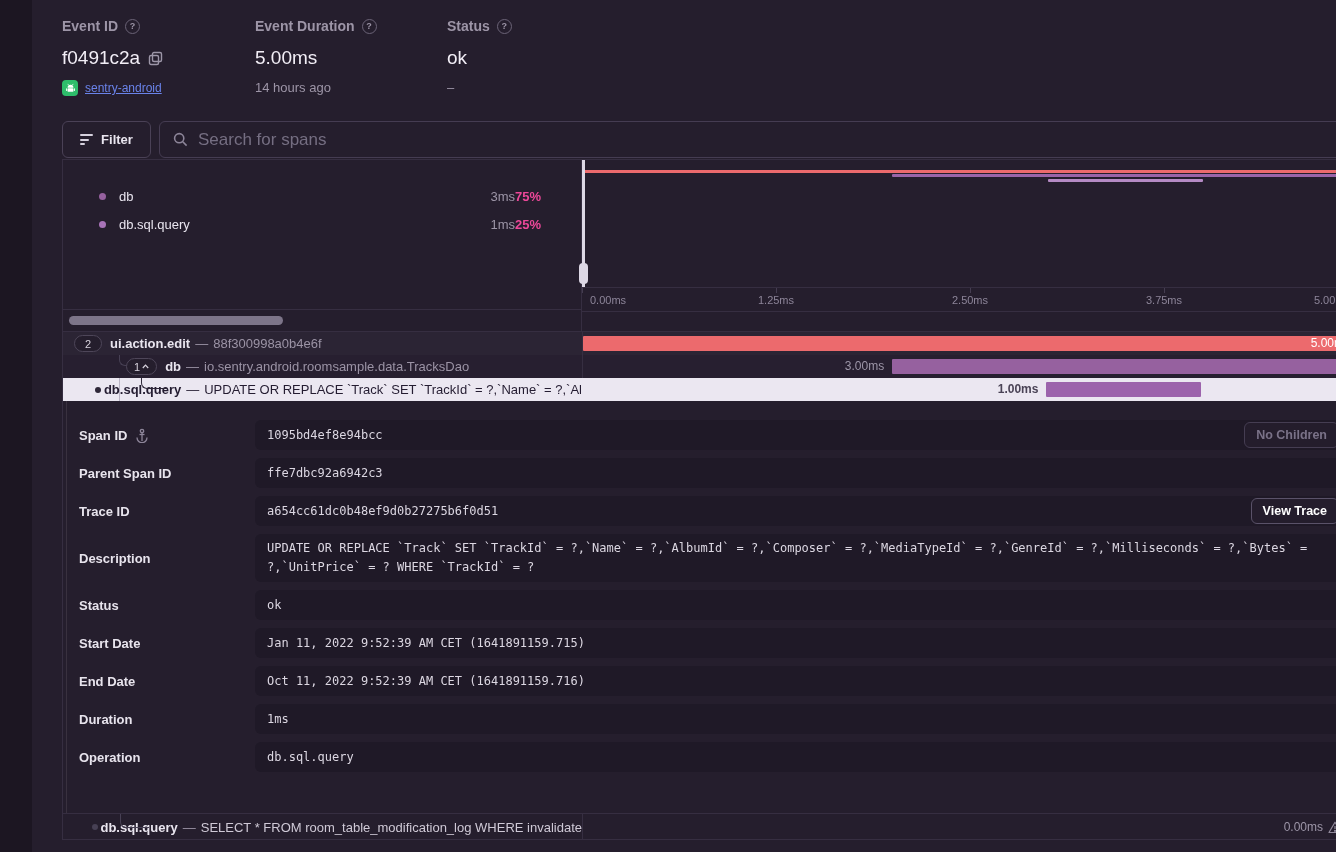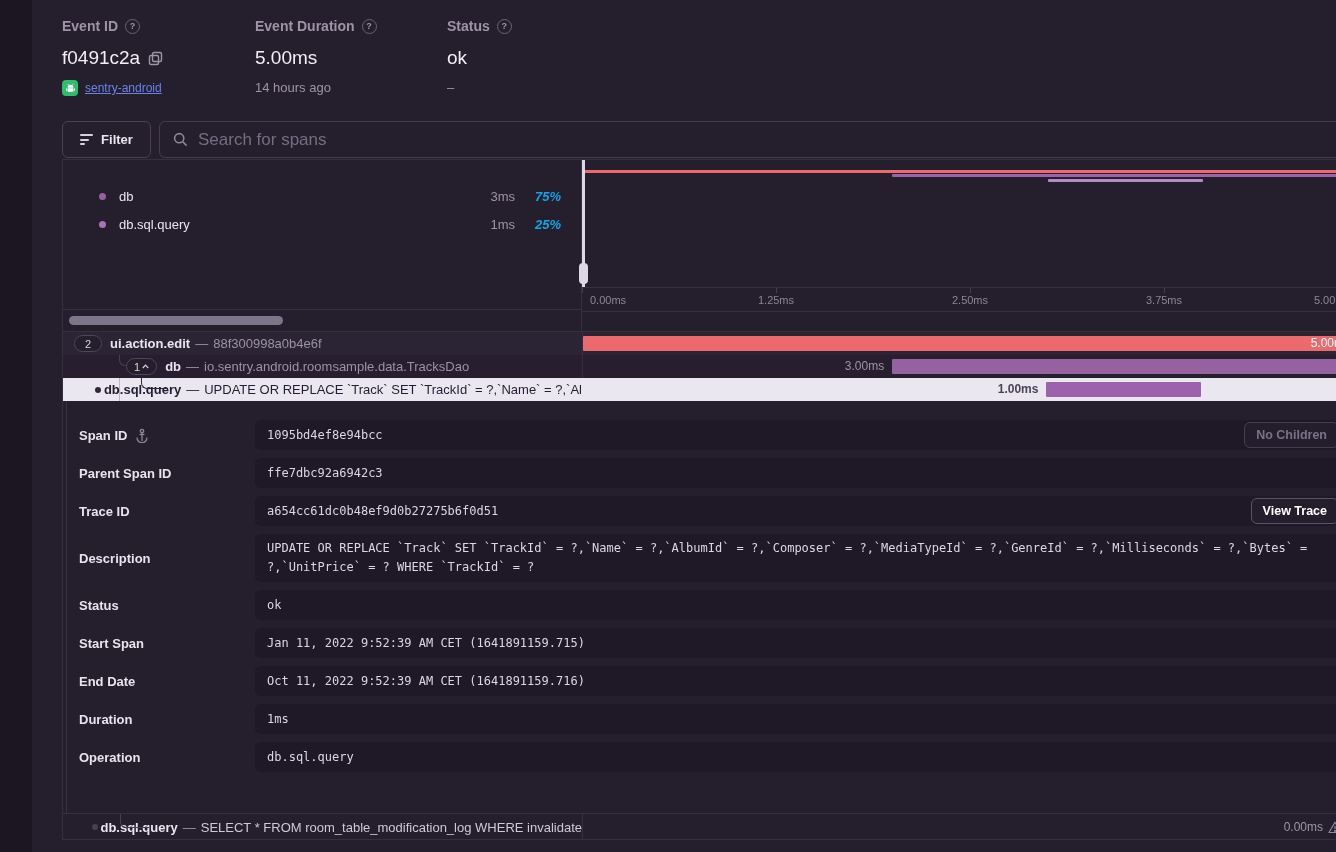--- a/index.html
+++ b/index.html
@@ -33,21 +33,21 @@
   .search-box input::placeholder { color:#756e82; }
   
   .panel { position:absolute; left:30px; top:159px; width:1295px; height:681px;
     border:1px solid #362e41; background:#251e2d; }
   
   .legend { position:absolute; left:0; top:0; width:519px; height:149px; border-right:1px solid #362e41; padding-top:22px; }
   .legend-row { display:flex; align-items:center; height:28px; padding:0 20px 0 36px; font-size:13px; }
   .dot { width:7px; height:7px; border-radius:50%; margin-right:13px; }
   .legend-op { flex:1; color:#e9e5ef; }
   .legend-dur { width:42px; text-align:right; color:#9d95a7; }
-  .legend-pct { width:46px; text-align:right; color:#0ea5e9; font-weight:bold;font-style:italic; }
+  .legend-pct { width:46px; color:#ec4899; font-weight:bold; }
   .hscroll { position:absolute; left:0; top:149px; width:519px; height:22px; border-top:1px solid #362e41; border-right:1px solid #362e41; }
   .hscroll-thumb { position:absolute; left:6px; top:6px; width:214px; height:9px; border-radius:5px; background:#7d7589; }
   
   .minimap { position:absolute; left:519px; top:0; width:776px; height:171px; }
   .mm-chart { position:absolute; left:0; top:0; width:100%; height:127px; }
   .mm-line { position:absolute; border-radius:1px; }
   .mm-handle { position:absolute; top:0; width:3px; height:127px; background:#ddd8e5; }
   .mm-grip { position:absolute; bottom:3px; left:-3px; width:9px; height:21px; border-radius:4px; background:#ddd8e5; }
   .mm-axis { position:absolute; left:0; top:127px; width:100%; height:24px; border-top:1px solid #362e41; font-size:11px; color:#8d8599; }
   .mm-axis .tick { position:absolute; top:0; width:1px; height:5px; background:#453d51; }
@@ -313,21 +313,21 @@
 
       <div class="d-row" style="top:189px">
         <div class="d-label">
             <span>Status</span>
           </div>
         <div class="d-value">ok</div>
       </div>
 
       <div class="d-row" style="top:227px">
         <div class="d-label">
-            <span>Start Span</span>
+            <span>Start Date</span>
           </div>
         <div class="d-value">Jan 11, 2022 9:52:39 AM CET (1641891159.715)</div>
       </div>
 
       <div class="d-row" style="top:265px">
         <div class="d-label">
             <span>End Date</span>
           </div>
         <div class="d-value">Oct 11, 2022 9:52:39 AM CET (1641891159.716)</div>
       </div>

